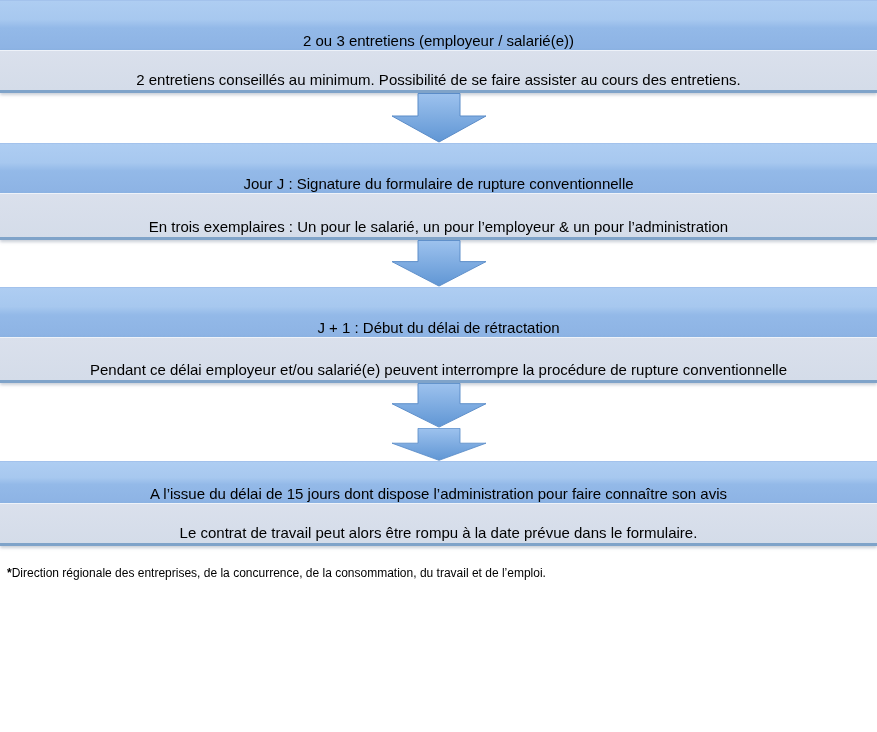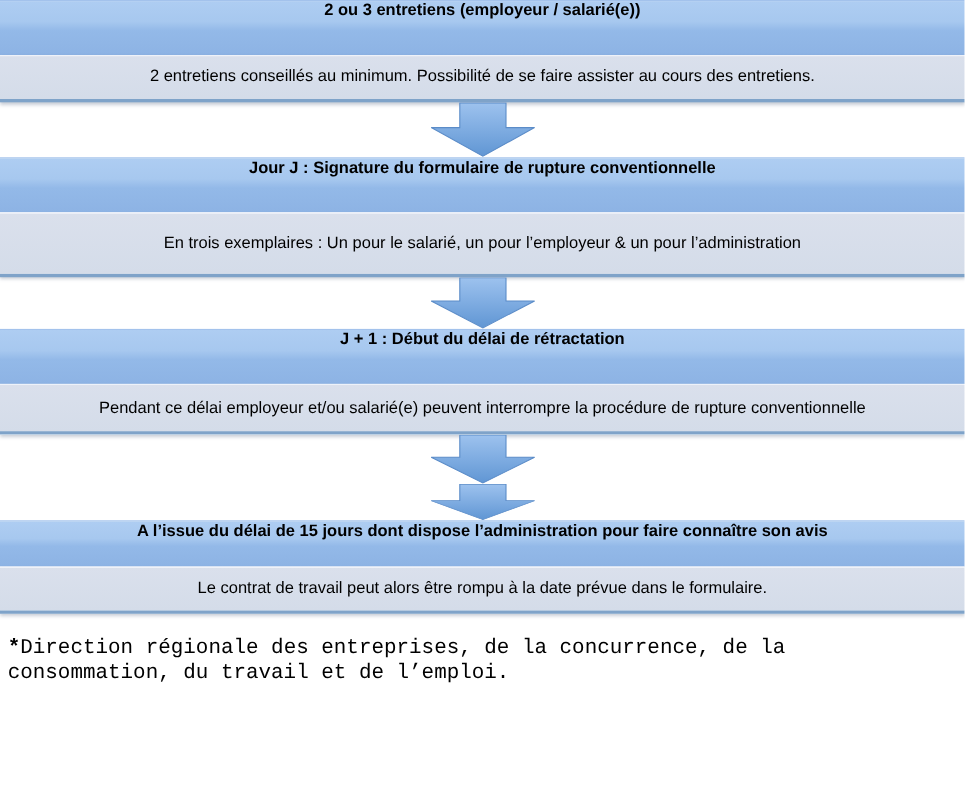--- a/index.html
+++ b/index.html
@@ -7,44 +7,43 @@
     width: 877px; height: 732px;
     background: #ffffff;
     font-family: "Liberation Sans", sans-serif;
     color: #000;
     overflow: hidden;
   }
   .flow { width: 877px; }
   .band-h {
     background: linear-gradient(to bottom, #aecdf2 0%, #a7c8ef 38%, #93b9e8 55%, #8db3e4 100%);
     border-top: 1px solid #a3c2ec;
-    display: flex; align-items: flex-start; justify-content: center;
+    display: flex; align-items: flex-end; justify-content: center;
     text-align: center;
-    font-weight: bold; font-size: 15px; line-height: 1.18;
+    font-weight: normal; font-size: 15px; line-height: 1.18;
     box-sizing: border-box; padding: 0 10px;
   }
   .band-b {
     background: linear-gradient(to bottom, #dae0ec 0%, #d4dce9 100%);
     border-top: 1px solid #eef2f9;
     border-bottom: 3px solid #7fa3c9;
     box-shadow: 0 2px 3px rgba(100,115,140,0.35);
-    display: flex; align-items: center; justify-content: center;
+    display: flex; align-items: flex-end; justify-content: center;
     text-align: center;
     font-size: 15px; line-height: 1.25;
     box-sizing: border-box; padding: 0 12px;
   }
   .gap {
     display: flex; align-items: flex-start; justify-content: center;
     overflow: hidden;
   }
   .gap svg { display: block; }
   .footnote {
-    font-size: 19px;
+    font-size: 12px;
     padding: 20px 10px 0 7px;
-    font-family: Liberation Mono, monospace;
   }
   .footnote .marker { font-weight: bold; }
 </style>
 </head>
 <body>
 
 <svg width="0" height="0" style="position:absolute" aria-hidden="true">
   <defs>
     <linearGradient id="arrowGrad" x1="0" y1="0" x2="0" y2="1">
       <stop offset="0" stop-color="#9dc2ee"></stop>
@@ -63,21 +62,21 @@
   </div>
   <div class="gap" style="height:50px">
     <svg width="96" height="50" viewBox="0 0 96 50" preserveAspectRatio="none">
       <polygon points="27,0.5 69,0.5 69,23 95,23 48,49 1,23 27,23" fill="url(#arrowGrad)" stroke="#5b8cc8" stroke-width="1"></polygon>
     </svg>
   </div>
 
   <div class="band-h" style="height:50px">
     <span>Jour J : Signature du formulaire de rupture conventionnelle</span>
   </div>
-  <div class="band-b" style="height:59px">
+  <div class="band-b" style="height:47px">
     <span>En trois exemplaires : Un pour le salarié, un pour l’employeur &amp; un pour l’administration</span>
   </div>
   <div class="gap" style="height:47px">
     <svg width="96" height="47" viewBox="0 0 96 50" preserveAspectRatio="none">
       <polygon points="27,0.5 69,0.5 69,23 95,23 48,49 1,23 27,23" fill="url(#arrowGrad)" stroke="#5b8cc8" stroke-width="1"></polygon>
     </svg>
   </div>
 
   <div class="band-h" style="height:50px">
     <span>J + 1 : Début du délai de rétractation</span>

